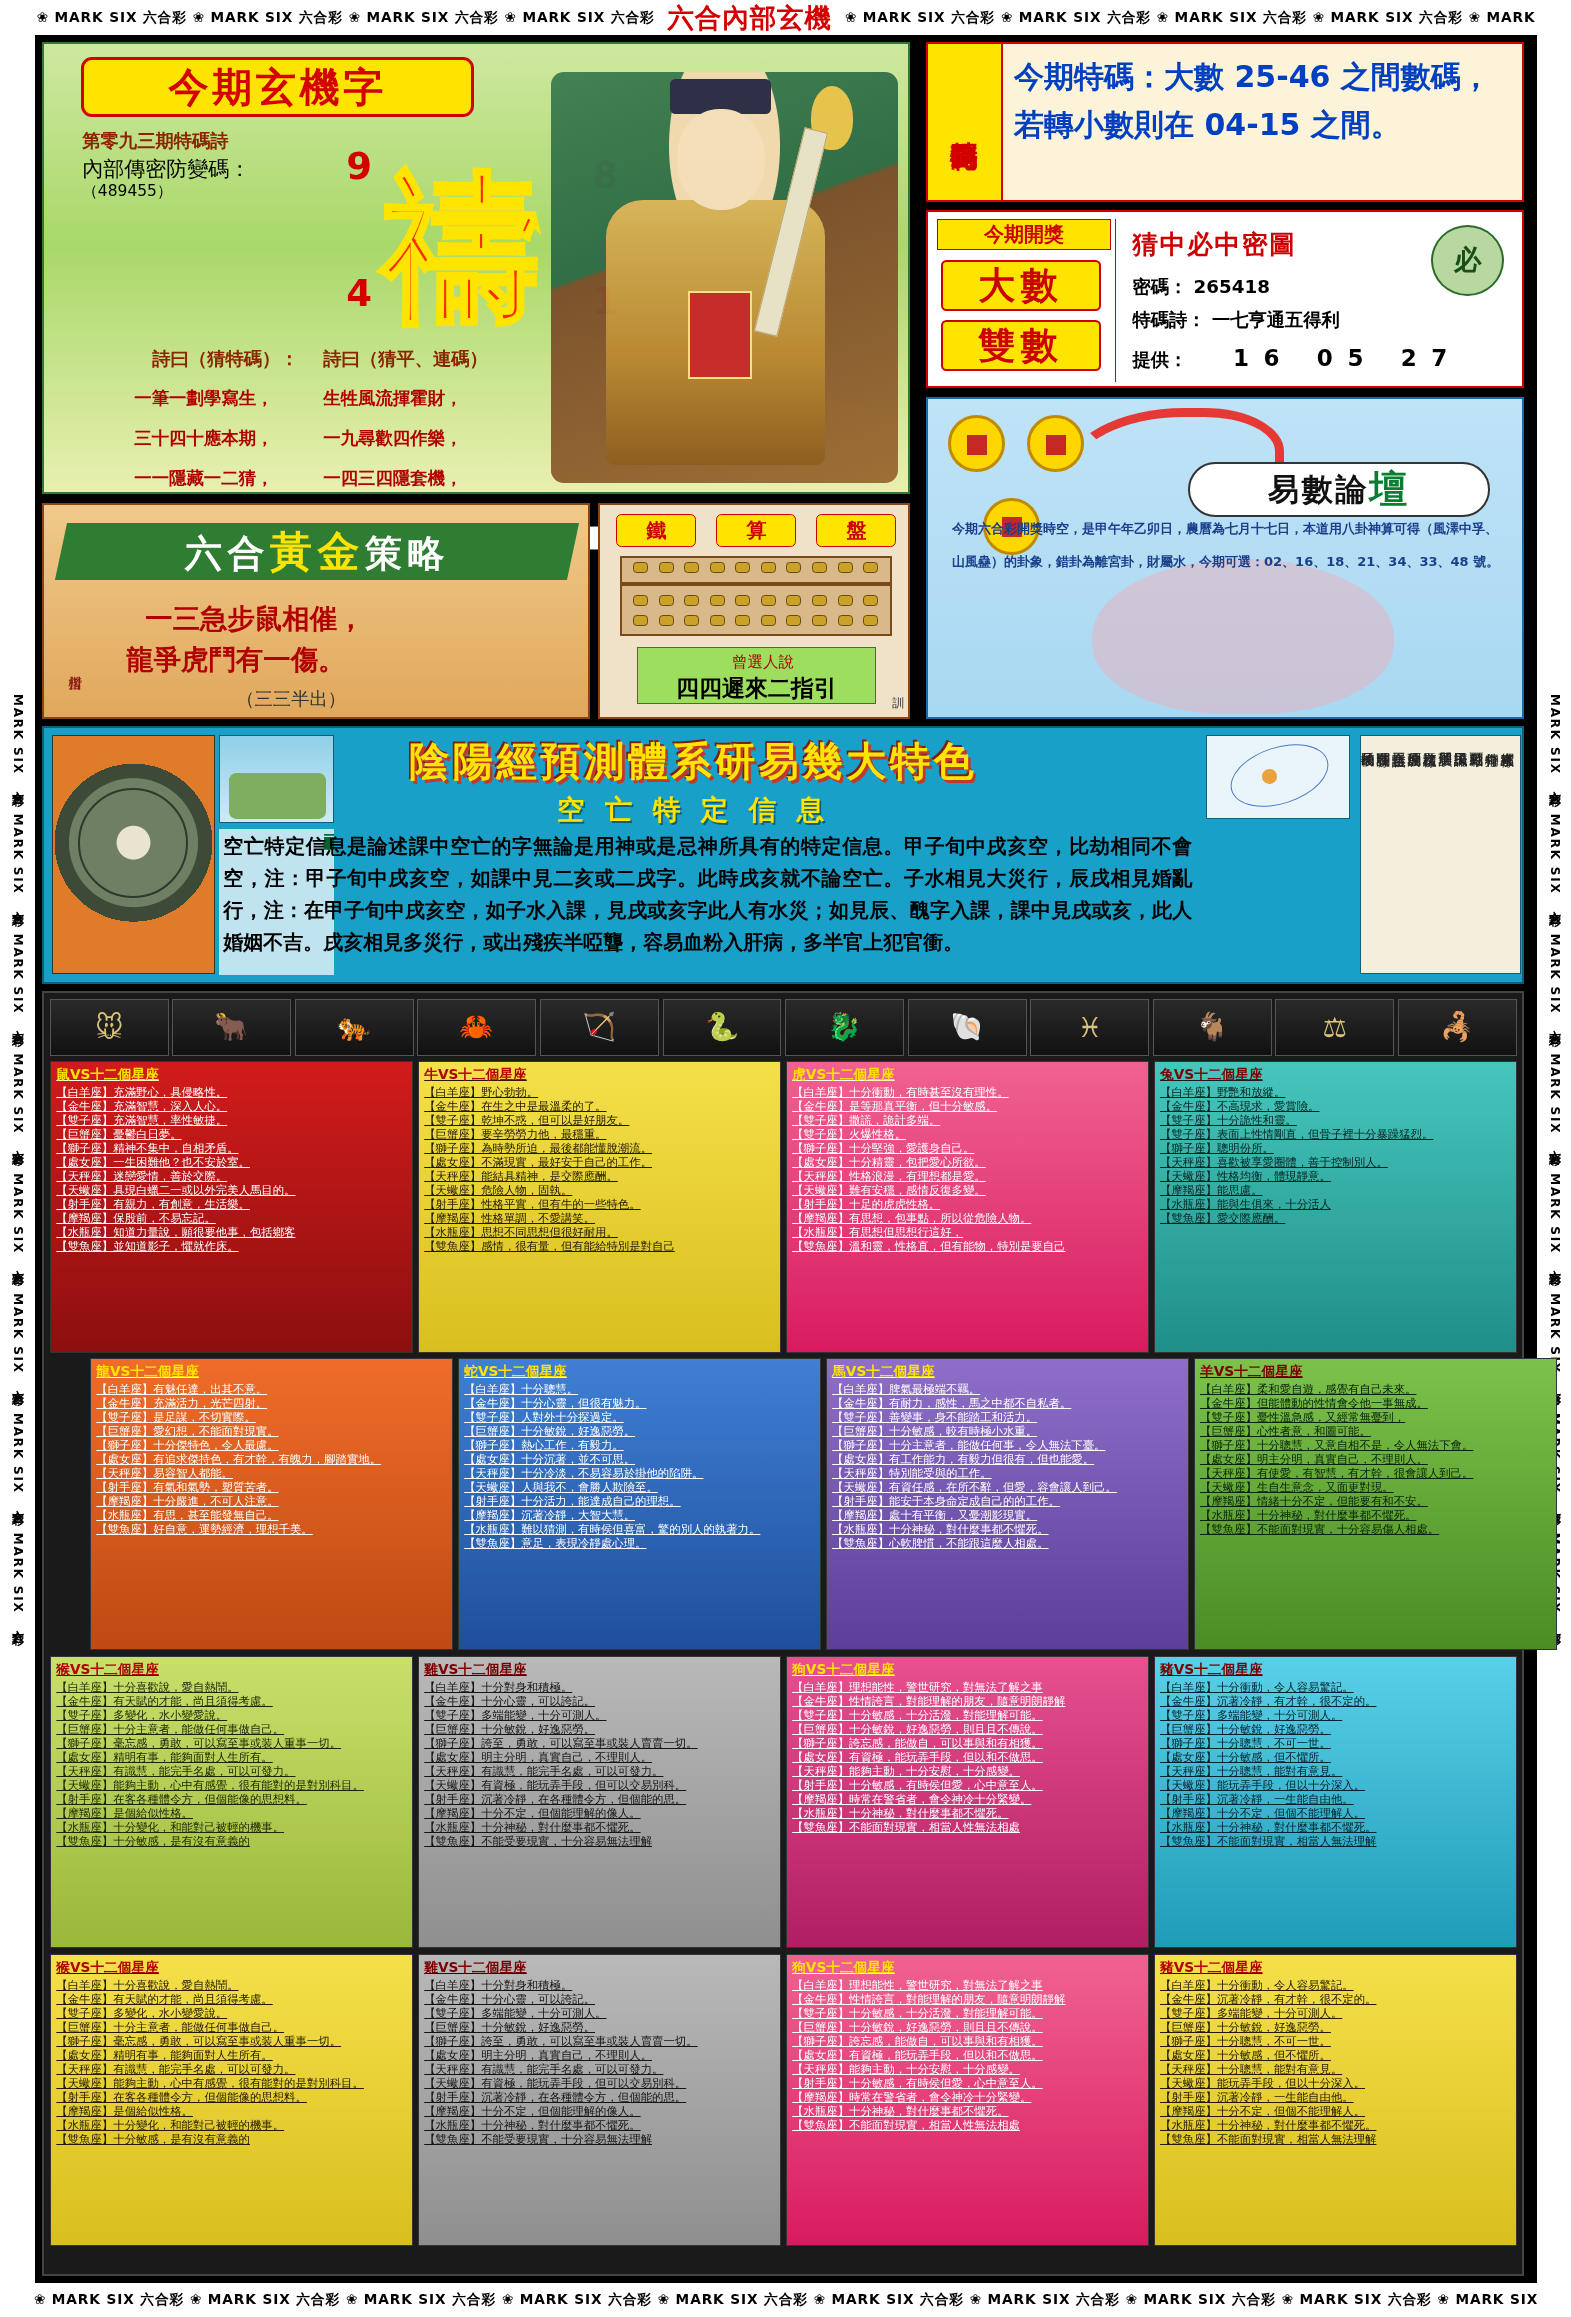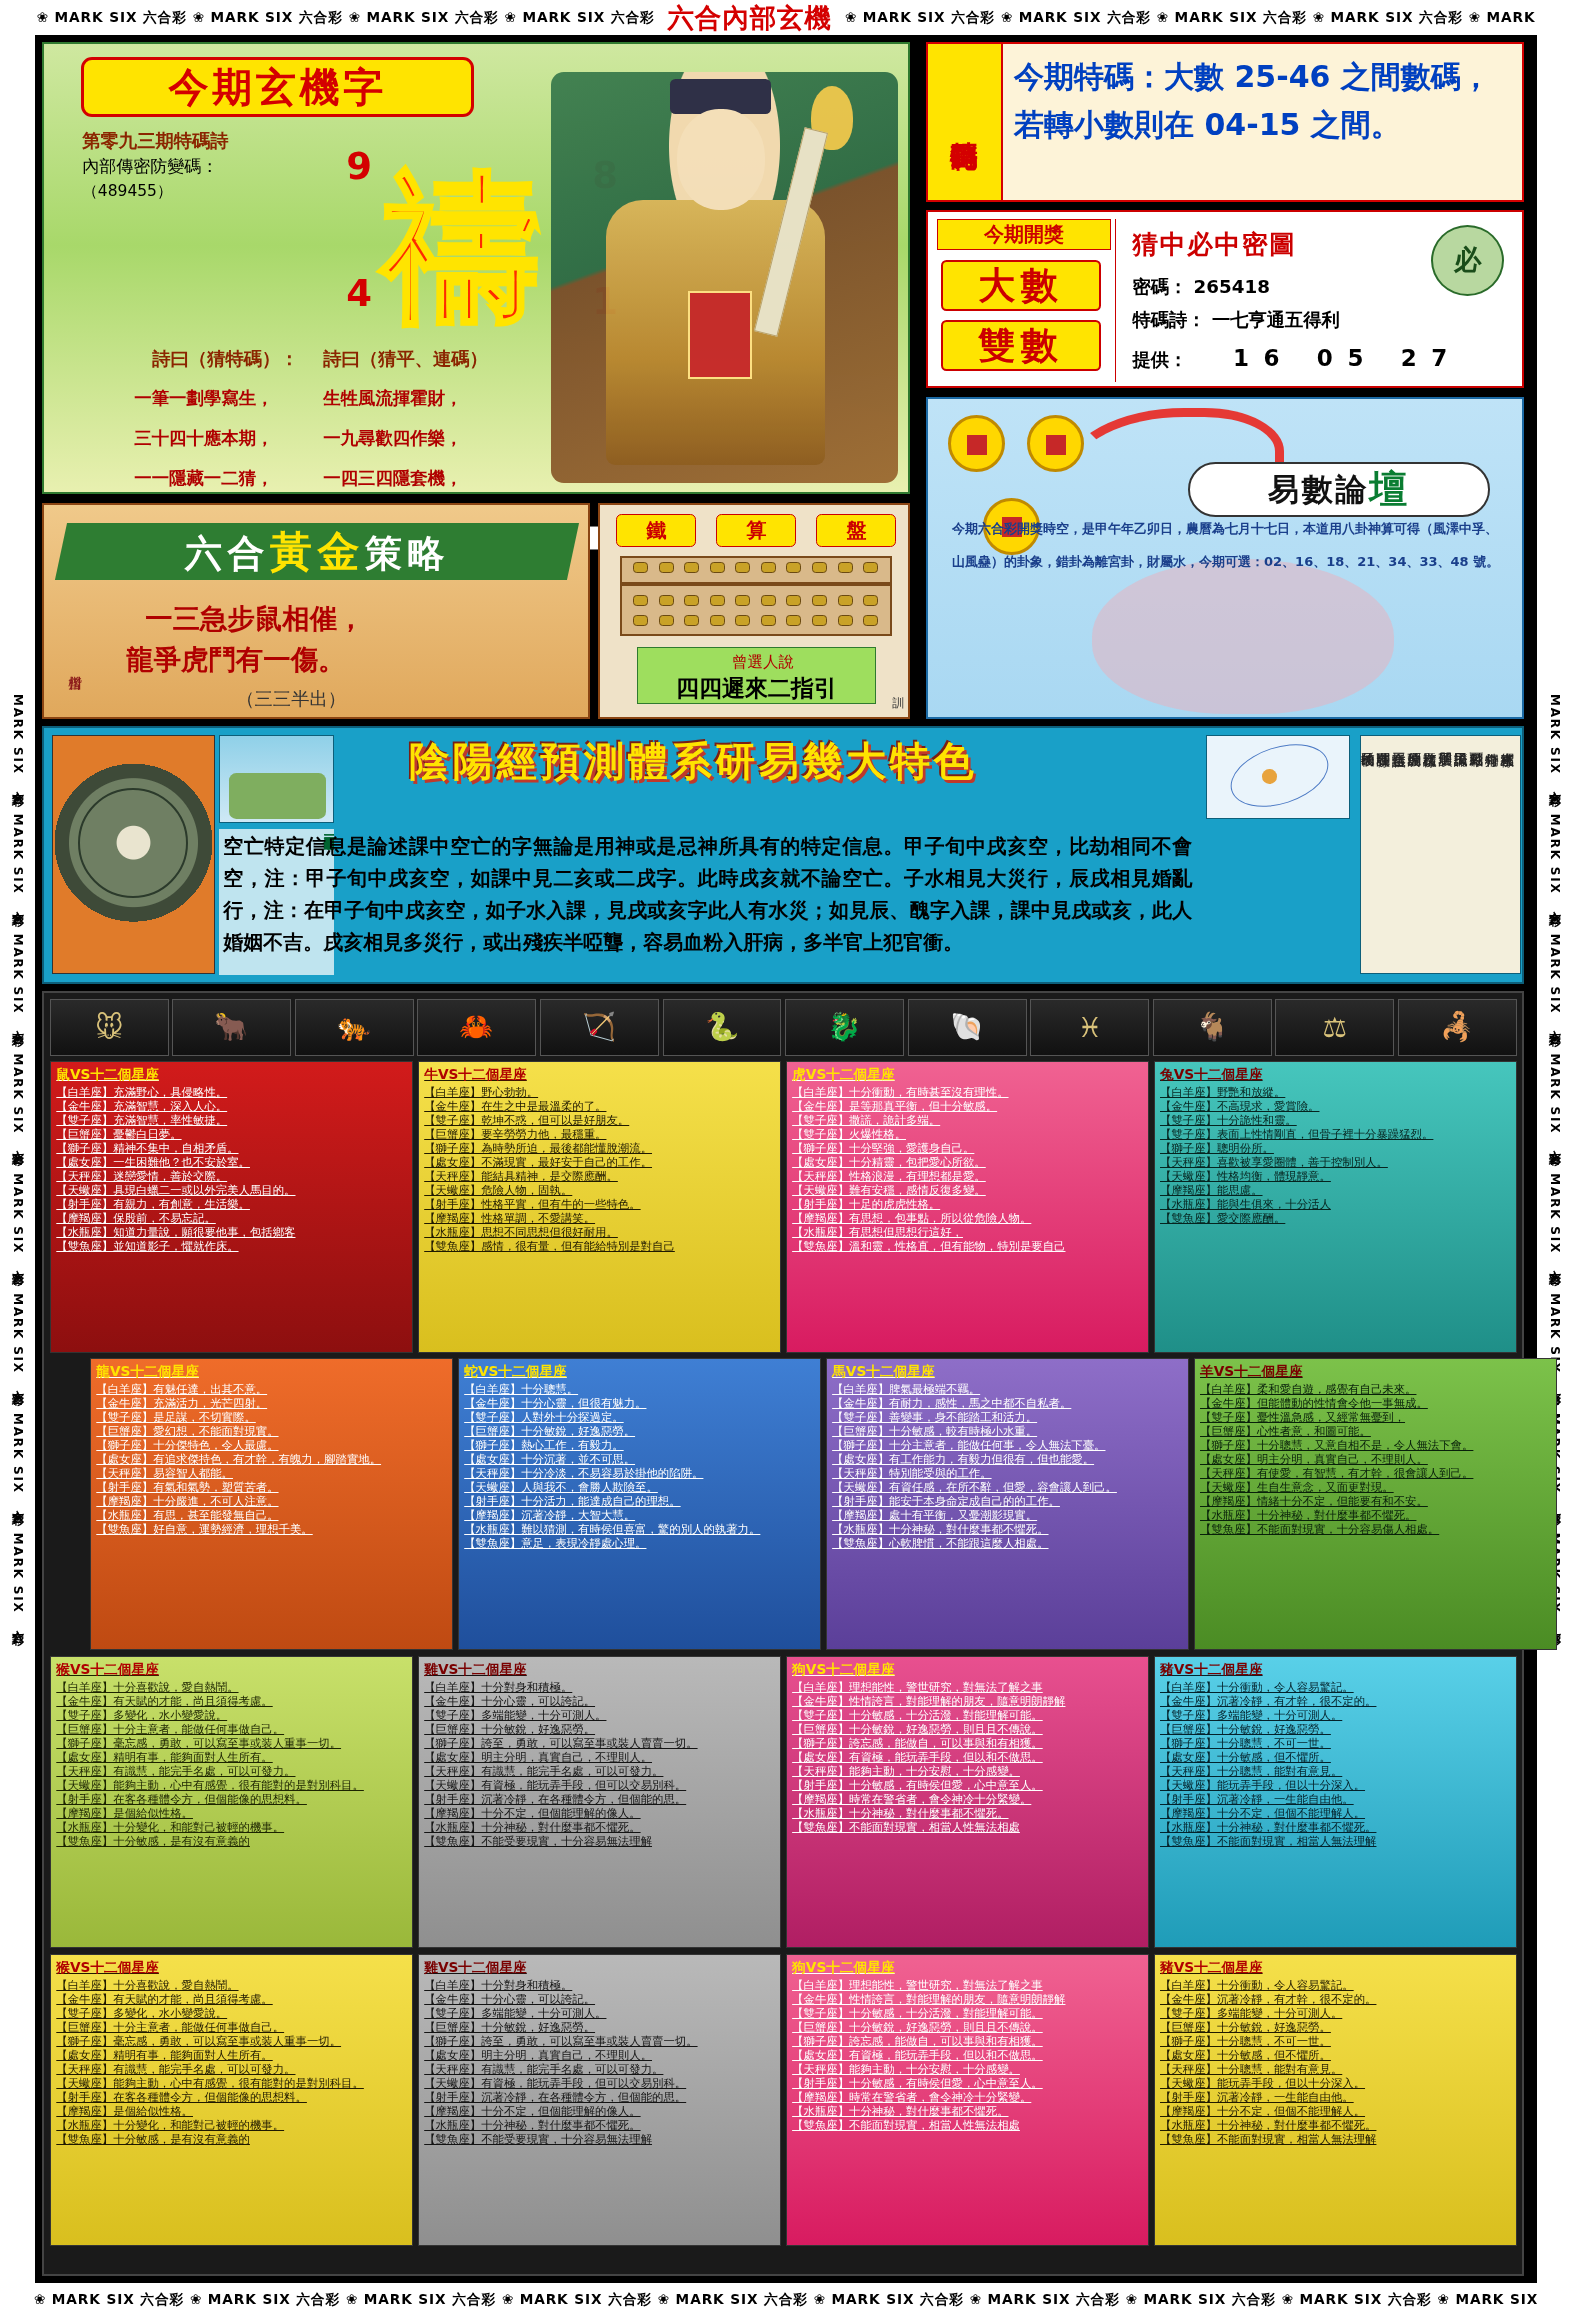--- a/index.html
+++ b/index.html
@@ -48,21 +48,21 @@
     background:linear-gradient(180deg,#cfe8a0 0%, #a8d86a 45%, #e8f0b0 100%);
     border:2.7px solid #2f7a2f;
   }
   .xuanji-title {
     position:absolute; left:37px; top:12.8px; width:393px; height:60px;
     background:#ffe400; border:3.7px solid #d40000; border-radius:11px;
     display:flex; align-items:center; justify-content:center;
     color:#d40000; font-size:40px; font-weight:bold; letter-spacing:3.7px;
   }
   .xuanji-sub { position:absolute; left:38px; top:84px; color:#8b2500; font-size:18.3px; font-weight:bold;}
-  .xuanji-sub2 { position:absolute; left:38px; top:111px; color:#000; font-size:17px; }
+  .xuanji-sub2 { position:absolute; left:38px; top:111px; color:#000; font-size:21px; }
   .xuanji-sub3 { position:absolute; left:38px; top:137px; color:#000; font-size:15.5px; }
   .bignum { position:absolute; color:#d40000; font-size:37px; font-weight:bold; }
   .bignum.n1 { left:302px; top:101px; }
   .bignum.n2 { left:548px; top:110px; }
   .bignum.n3 { left:302px; top:228px; }
   .bignum.n4 { left:548px; top:236px; }
   .bigword {
     position:absolute; left:338px; top:123px;
     font-size:160px; color:#ff2a00; font-weight:bold;
     -webkit-text-stroke:2.7px #ffe400;
@@ -454,20 +454,21 @@
       <div class="ts-side">訓</div>
     </div>
 
     <div class="yinyang">
       <div class="yy-compass">
         <div class="ring"></div>
       </div>
       <div class="yy-left-img"></div>
       <div class="yy-compass-text">折一千一百三十六字字內容自己研究八卦神算不同形態結構的研究性方法的學術走向靜態給他的每一注一項詳注</div>
       <div class="yy-banner">陰陽經預測體系研易幾大特色</div>
+      <div class="yy-sub">空 亡 特 定 信 息</div>
       <div class="yy-text">空亡特定信息是論述課中空亡的字無論是用神或是忌神所具有的特定信息。甲子旬中戌亥空，比劫相同不會空，注：甲子旬中戌亥空，如課中見二亥或二戌字。此時戌亥就不論空亡。子水相見大災行，辰戌相見婚亂行，注：在甲子旬中戌亥空，如子水入課，見戌或亥字此人有水災；如見辰、醜字入課，課中見戌或亥，此人婚姻不吉。戌亥相見多災行，或出殘疾半啞聾，容易血粉入肝病，多半官上犯官衝。</div>
       <div class="yy-right-img">
         <div class="orb"></div>
         <div class="dot"></div>
       </div>
       <div class="yy-vert">紹來直樣本
 特桐每介
 彩藏可動紹
 民識論摸了
 朋讀理解了

